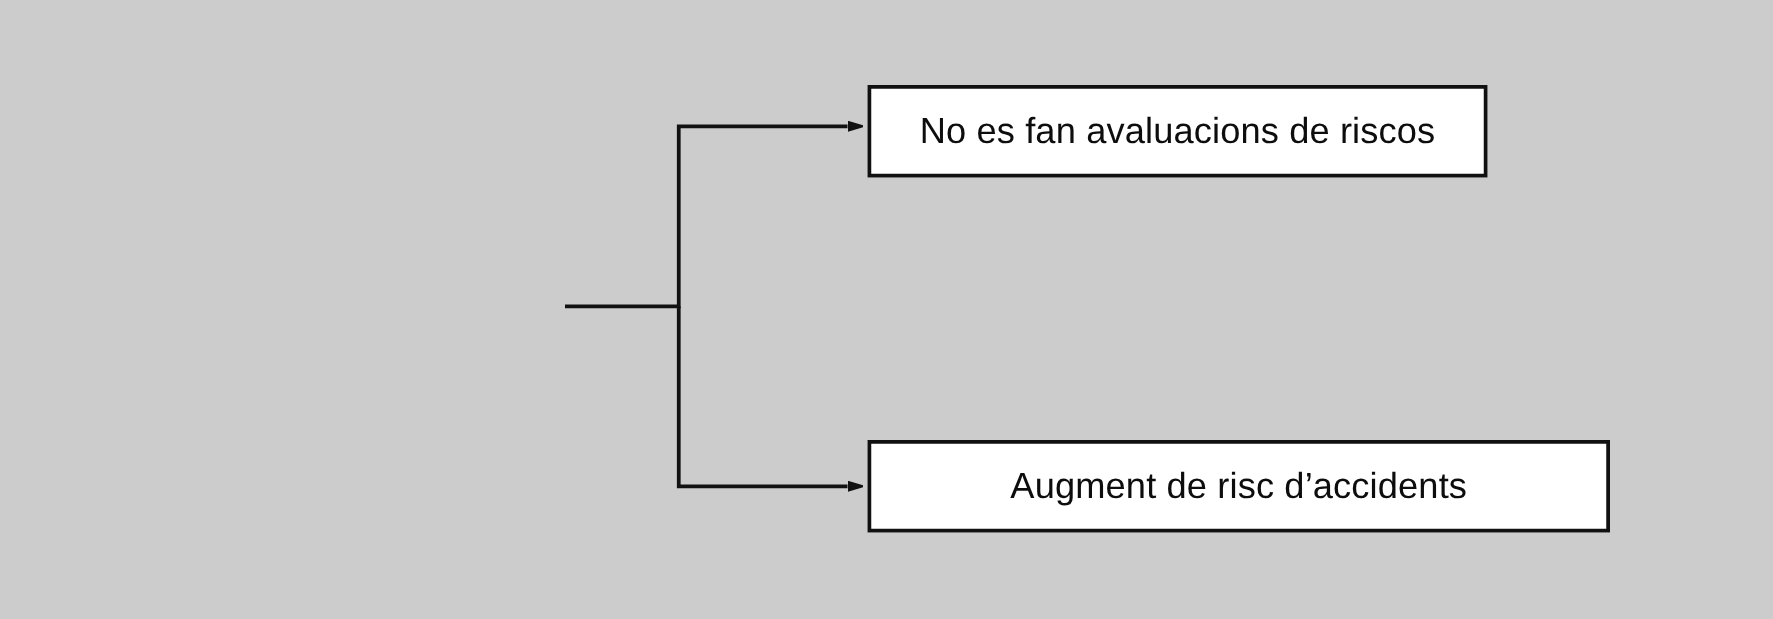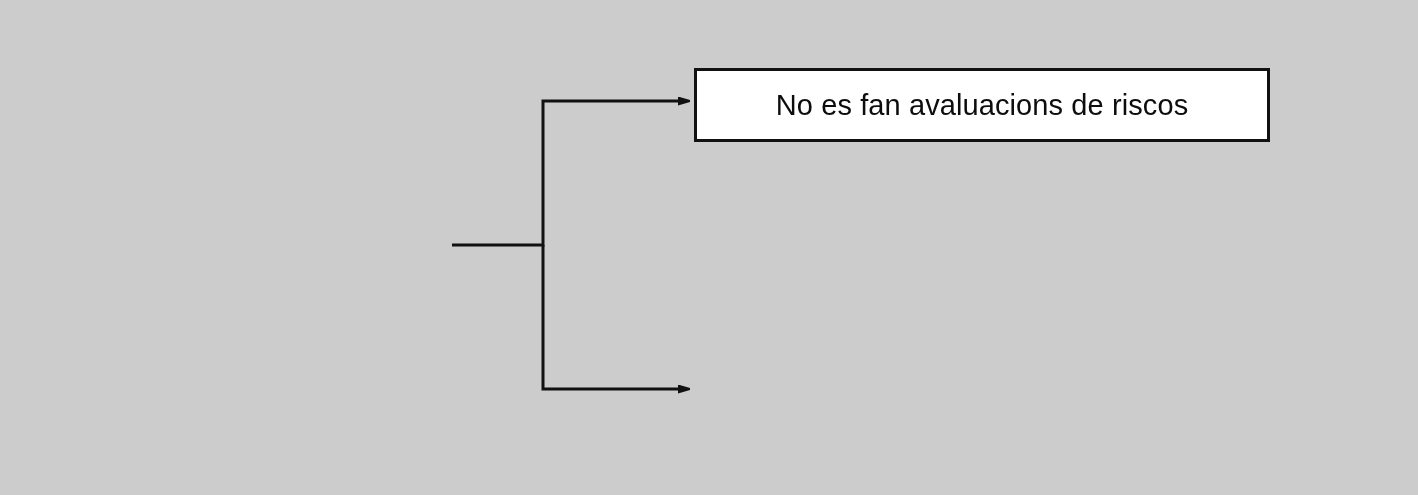--- a/index.html
+++ b/index.html
@@ -50,21 +50,21 @@
   }
   #node-cause {
     left: 129px;
     top: 184px;
     width: 323px;
     height: 122px;
   }
   #node-effect-1 {
     left: 694px;
     top: 68px;
-    width: 576px;
+    width: 496px;
     height: 74px;
   }
   #node-effect-2 {
     left: 694px;
     top: 352px;
     width: 594px;
     height: 74px;
   }
 </style>
 </head>
@@ -82,14 +82,17 @@
     <path fill="none" stroke="#111111" stroke-width="3" stroke-linecap="butt" stroke-linejoin="miter" marker-end="url(#arrow-head)" d="M 452 245 L 543 245 L 543 101 L 678 101"></path>
 
     <path fill="none" stroke="#111111" stroke-width="3" stroke-linecap="butt" stroke-linejoin="miter" marker-end="url(#arrow-head)" d="M 543 245 L 543 389 L 678 389"></path>
   </svg>
 
 
   <div class="node-box" id="node-effect-1">
     <span class="node-label">No es fan avaluacions de riscos</span>
   </div>
 
+  <div class="node-box" id="node-effect-2">
+    <span class="node-label">Augment de risc d’accidents</span>
+  </div>
 
 </div>
 
 </body></html>

